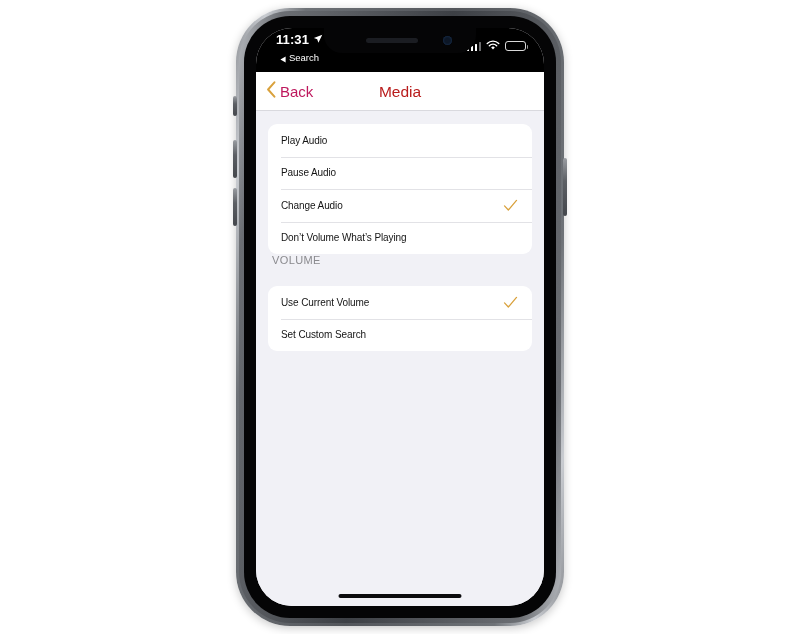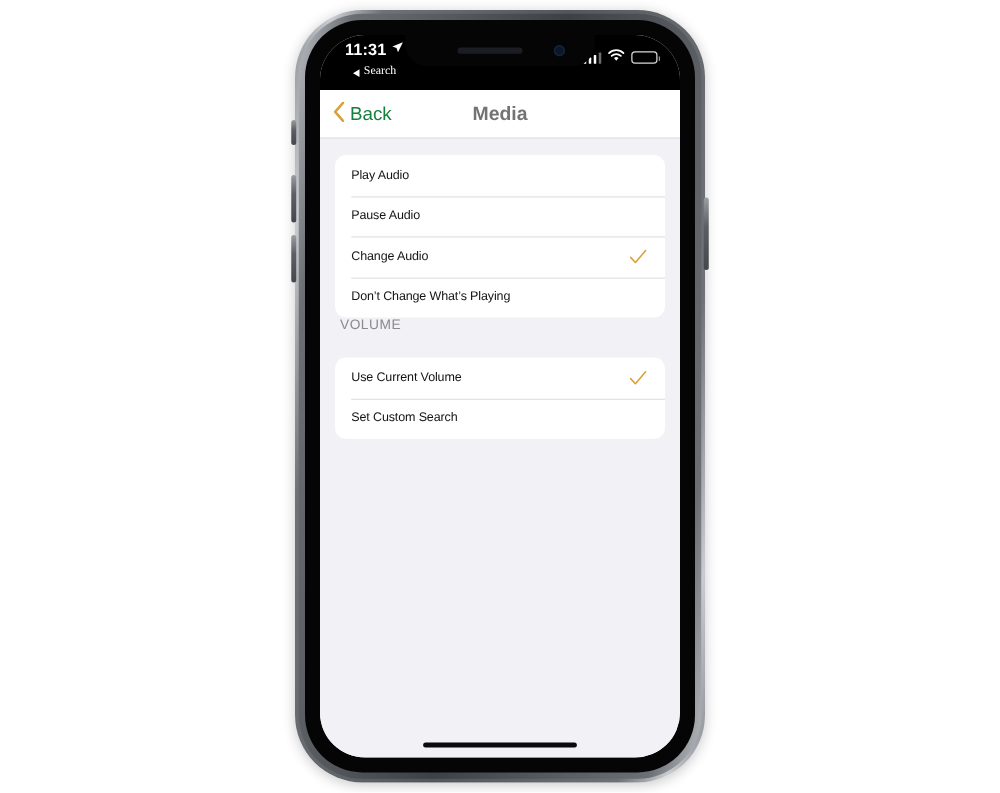--- a/index.html
+++ b/index.html
@@ -128,21 +128,20 @@
     font-size: 13px;
     font-weight: bold;
     letter-spacing: 0.1px;
   }
   .sb-loc { display: block; }
   .sb-back-row {
     display: flex;
     align-items: center;
     gap: 3px;
     margin-top: 3px;
-    font-family: Liberation Serif, serif;
   }
   .sb-back-label {
     font-size: 9.5px;
     color: #ffffff;
   }
   .sb-right {
     position: absolute;
     right: 18px;
     top: 9px;
     display: flex;
@@ -202,34 +201,34 @@
     left: 10px;
     top: 0;
     height: 39px;
     display: flex;
     align-items: center;
     gap: 3px;
     cursor: pointer;
   }
   .nav-back-label {
     font-size: 15px;
-    color: #15803d;
+    color: #be185d;
   }
   .nav-title {
     position: absolute;
     left: 0;
     right: 0;
     top: 0;
     height: 39px;
     display: flex;
     align-items: center;
     justify-content: center;
     font-size: 15.5px;
-    font-weight: bold;
-    color: #737373;
+    font-weight: normal;
+    color: #b91c1c;
   }
 
   
   .content {
     background: #f1f1f6;
     height: calc(100% - 44px - 39px);
     padding-top: 13px;
     position: relative;
   }
   .section-header {
@@ -367,21 +366,21 @@
           </div>
           <div class="row">
             <span class="row-label">Change Audio</span>
             <span class="check">
               <svg width="15" height="15" viewBox="0 0 16 16">
                 <path d="M1.6 8.4 L5.7 12.8 L14.4 2.6" stroke="#d9a13c" stroke-width="1.35" fill="none" stroke-linecap="round" stroke-linejoin="round"></path>
               </svg>
             </span>
           </div>
           <div class="row">
-            <span class="row-label">Don’t Change What’s Playing</span>
+            <span class="row-label">Don’t Volume What’s Playing</span>
           </div>
         </div>
 
         <div class="section-wrap">
           <div class="section-header">VOLUME</div>
           <div class="card">
             <div class="row">
               <span class="row-label">Use Current Volume</span>
               <span class="check">
                 <svg width="15" height="15" viewBox="0 0 16 16">

